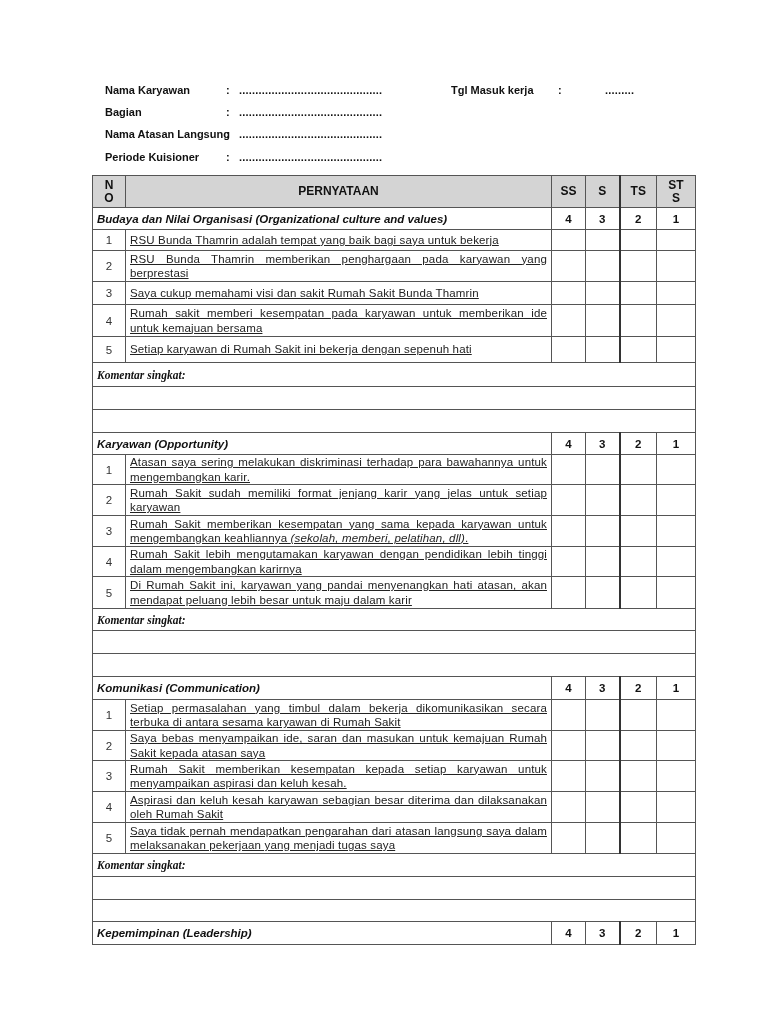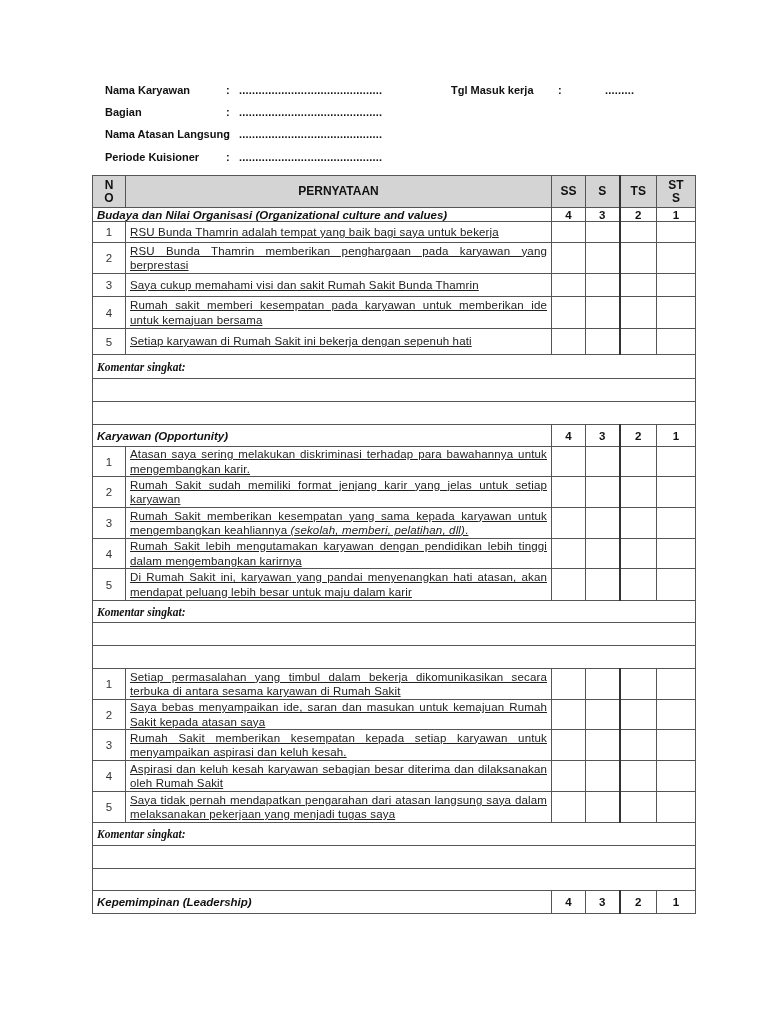--- a/index.html
+++ b/index.html
@@ -67,21 +67,21 @@
   <tbody>
       <tr style="height:32px;">
     <th><span>N</span><br><span>O</span></th>
     <th>PERNYATAAN</th>
     <th>SS</th>
     <th>S</th>
     <th class="thickL">TS</th>
     <th><span>ST</span><br><span>S</span></th>
   </tr>
 
-  <tr class="sec" style="height:14px;">
+  <tr class="sec" style="height:22px;">
     <td colspan="2" class="sec-title">Budaya dan Nilai Organisasi (Organizational culture and values)</td>
     <td class="sc">4</td>
     <td class="sc">3</td>
     <td class="sc thickL">2</td>
     <td class="sc">1</td>
   </tr>
   <tr style="height:21px;">
     <td class="c-no">1</td>
     <td class="c-st">RSU Bunda Thamrin adalah tempat yang baik bagi saya untuk bekerja</td>
     <td></td>
@@ -181,20 +181,27 @@
   <tr class="kom" style="height:22px;">
     <td colspan="6">Komentar singkat:</td>
   </tr>
   <tr style="height:23px;">
         <td colspan="6"></td>
       </tr>
   <tr style="height:23px;">
         <td colspan="6"></td>
       </tr>
 
+  <tr class="sec" style="height:23px;">
+    <td colspan="2" class="sec-title">Komunikasi (Communication)</td>
+    <td class="sc">4</td>
+    <td class="sc">3</td>
+    <td class="sc thickL">2</td>
+    <td class="sc">1</td>
+  </tr>
   <tr style="height:31px;">
     <td class="c-no">1</td>
     <td class="c-st">Setiap permasalahan yang timbul dalam bekerja dikomunikasikan secara terbuka di antara sesama karyawan di Rumah Sakit</td>
     <td></td>
         <td></td>
         <td class="thickL"></td>
         <td></td>
   </tr>
   <tr style="height:30px;">
     <td class="c-no">2</td>

